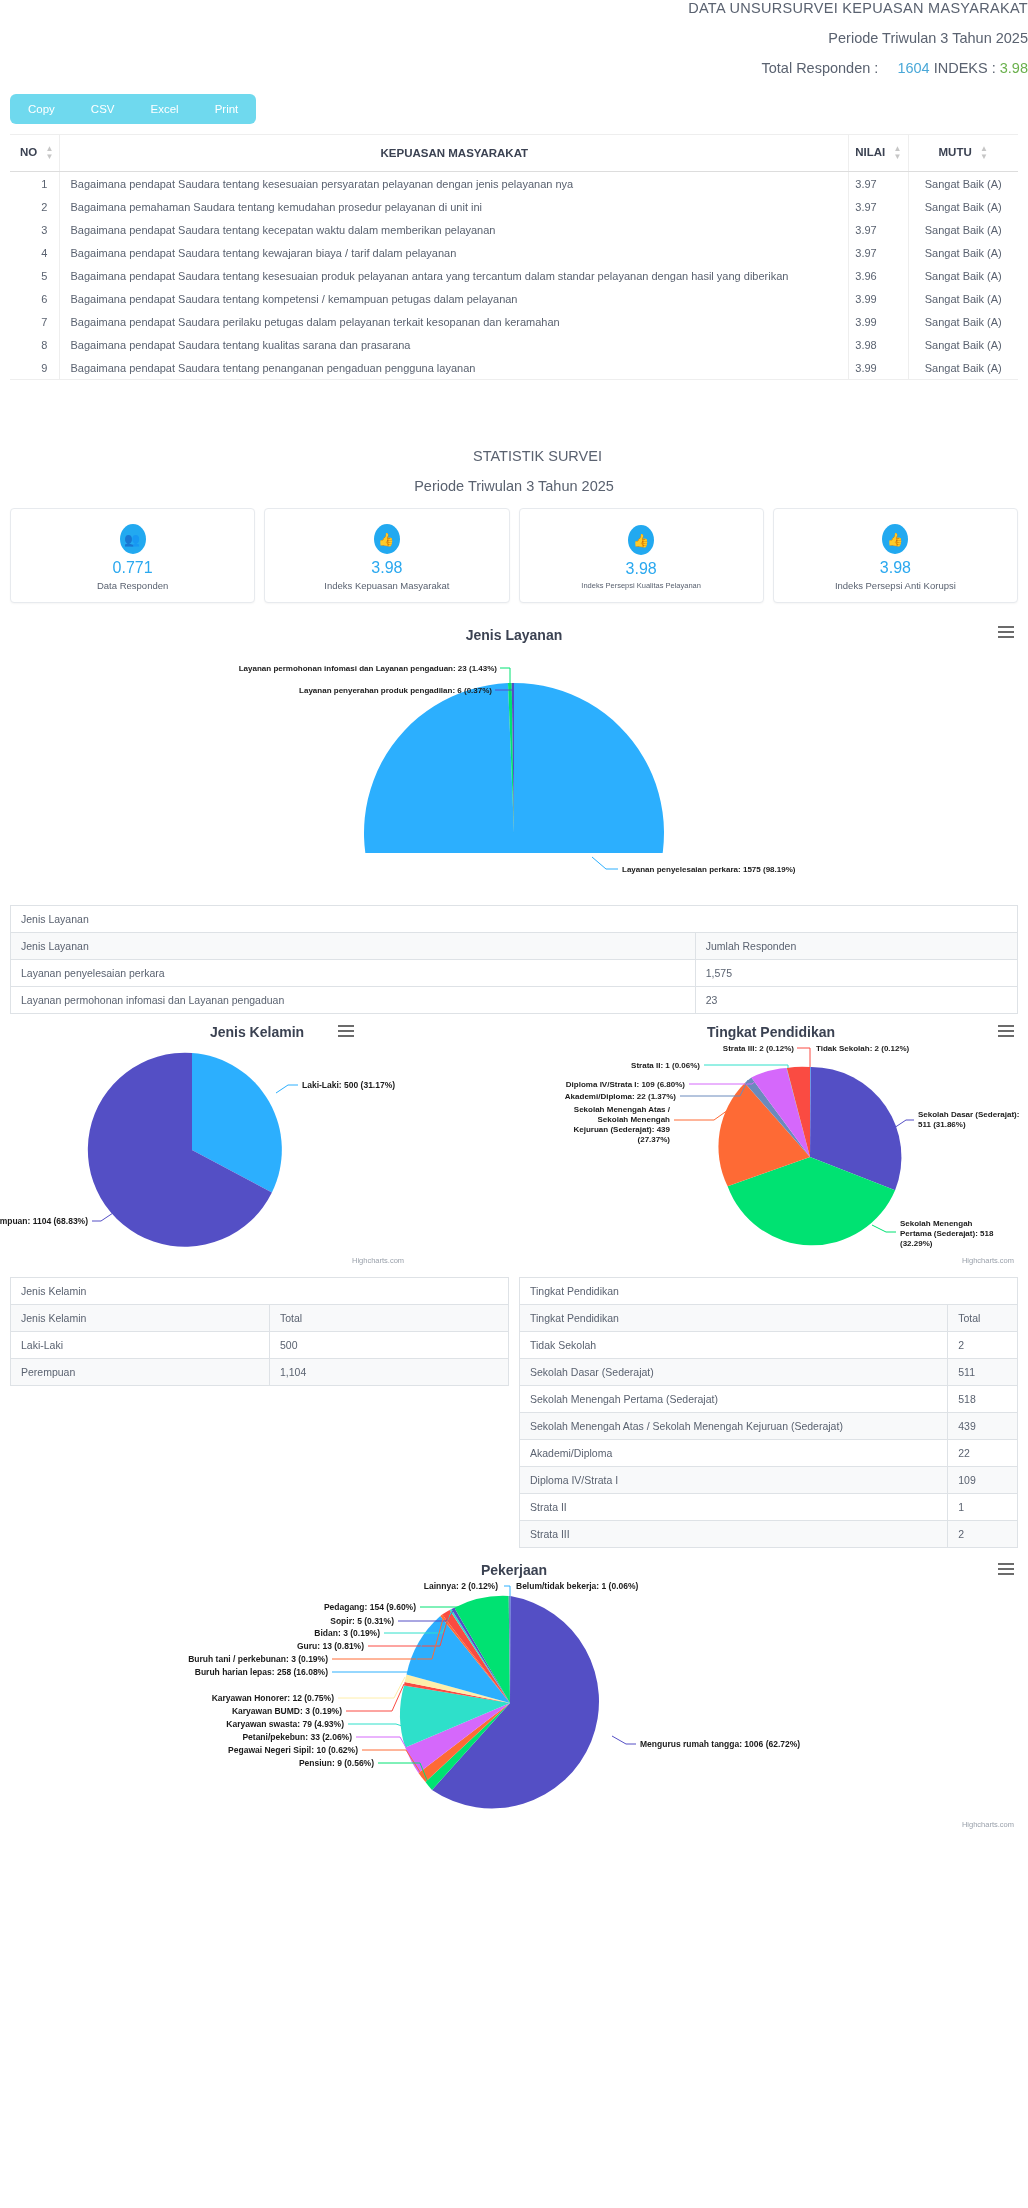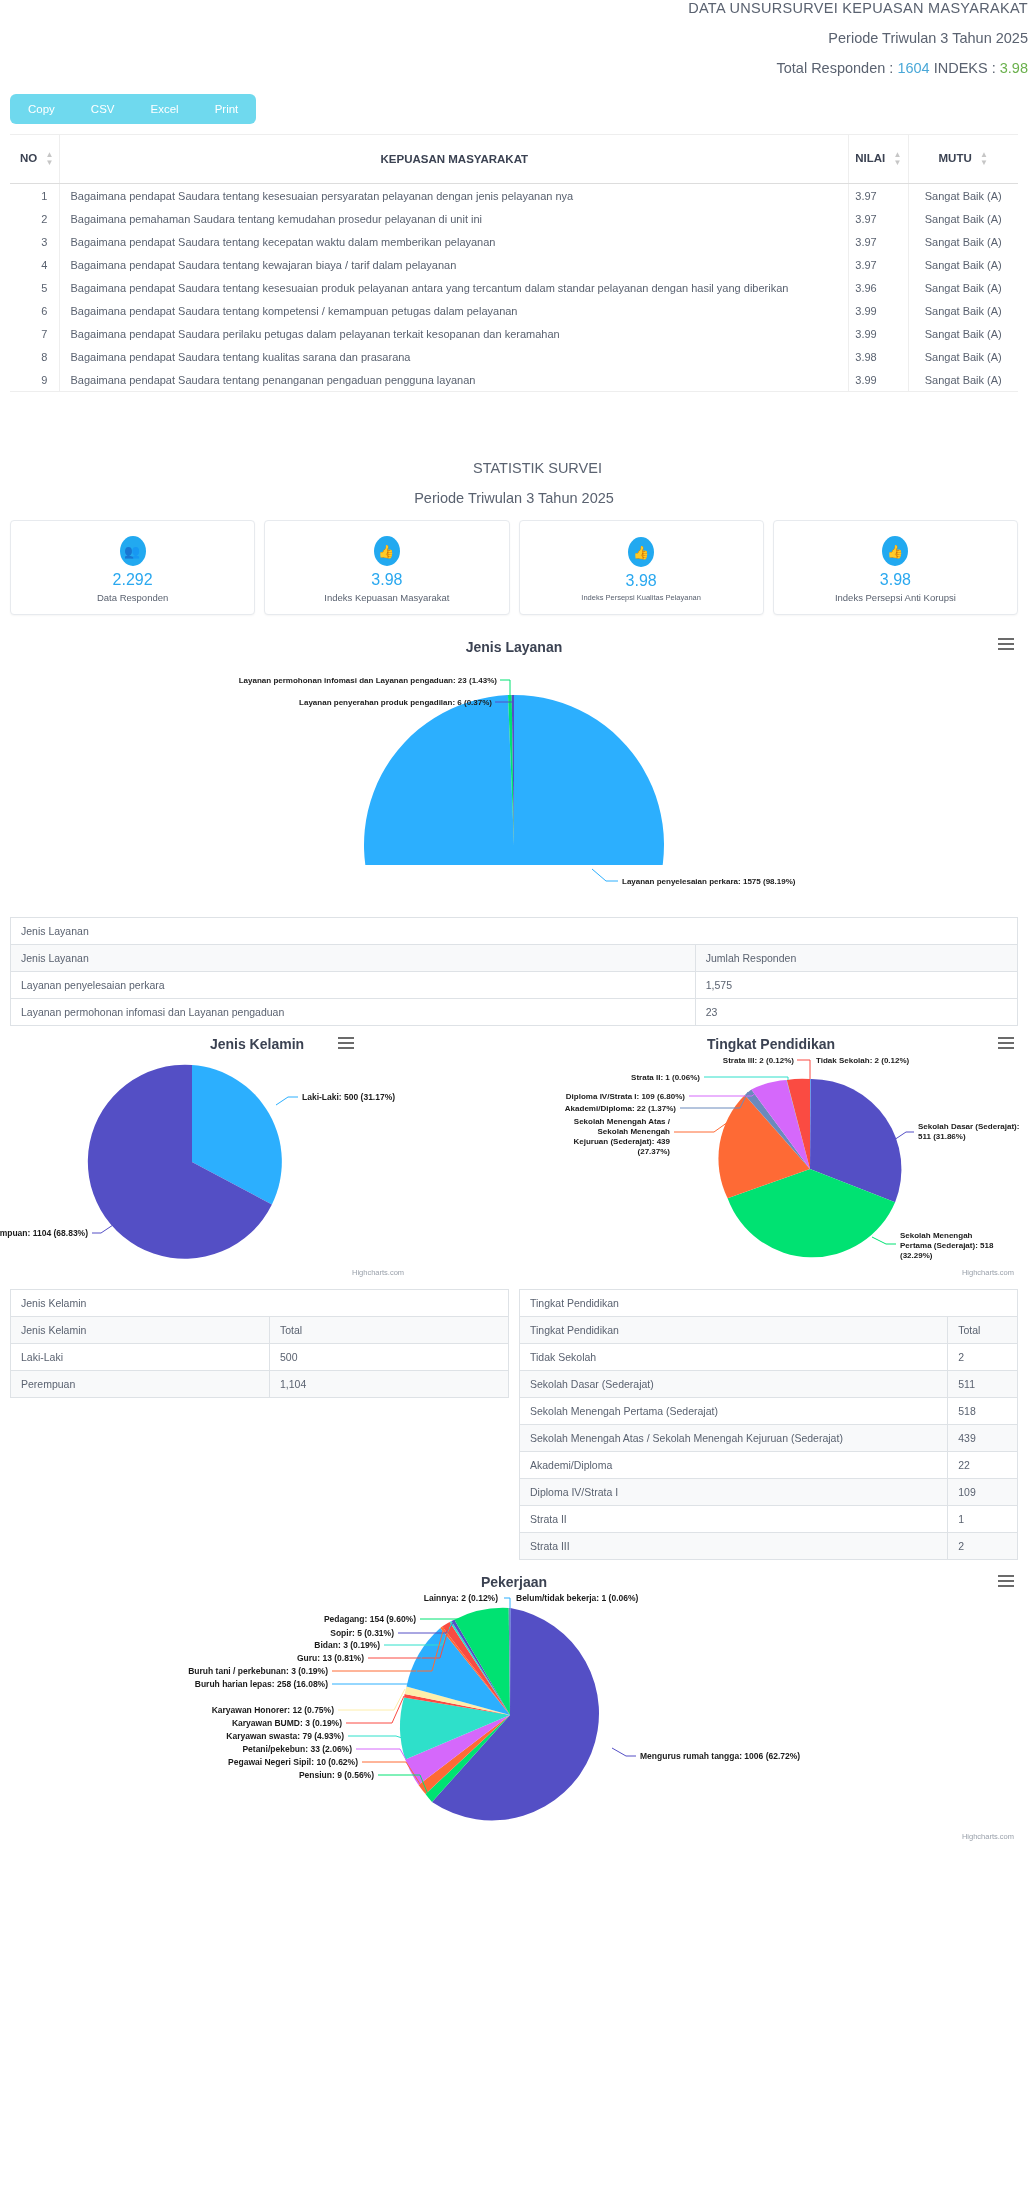--- a/index.html
+++ b/index.html
@@ -12,21 +12,21 @@
     position:relative;
     overflow:hidden;
   }
   .page { width:1028px; position:relative; }
 
   
   .hdr { text-align:right; }
   .hdr .l1 { font-size:14.5px; color:#5a6270; letter-spacing:.3px; }
   .hdr .l2 { font-size:14.5px; color:#5a6270; margin-top:14px; }
   .hdr .l3 { font-size:14.5px; color:#5a6270; margin-top:14px; }
-  .hdr .l3 .num { color:#4aa8d8; }
+  .hdr .l3 .num { color:#4aa8d8;margin-left:15px; }
   .hdr .l3 .idx { color:#6ab04c; }
 
   
   .dt-buttons {
     margin:18px 0 0 10px;
     display:inline-flex;
     background:#6fd9ee;
     border-radius:6px;
     overflow:hidden;
   }
@@ -42,21 +42,21 @@
 
   
   table.unsur {
     width:1008px; margin:10px 10px 0 10px;
     border-collapse:collapse;
     font-size:11px;
   }
   table.unsur thead th {
     border-bottom:1px solid #ddd;
     border-top:1px solid #eee;
-    padding:16px 6px;
+    padding:10px 6px;
     font-size:11.5px;
     color:#3b4252;
     font-weight:bold;
     white-space:nowrap;
     position:relative;
   }
   table.unsur thead th.c-no { width:40px; text-align:left; padding-left:10px; border-right:1px solid #eee;}
   table.unsur thead th.c-km { text-align:center; border-right:1px solid #eee;}
   table.unsur thead th.c-nilai { width:58px; text-align:center; border-right:1px solid #eee;}
   table.unsur thead th.c-mutu { width:110px; text-align:center; }
@@ -246,21 +246,21 @@
   </table>
 
   
   <div class="stat-head">
     <div class="t1">STATISTIK SURVEI</div>
     <div class="t2">Periode Triwulan 3 Tahun 2025</div>
   </div>
   <div class="cards" id="stat-cards">
       <div class="card">
         <div class="ico">👥</div>
-        <div class="big">2.292</div>
+        <div class="big">0.771</div>
         <div class="lbl">Data Responden</div>
       </div>
       <div class="card">
         <div class="ico">👍</div>
         <div class="big">3.98</div>
         <div class="lbl">Indeks Kepuasan Masyarakat</div>
       </div>
       <div class="card">
         <div class="ico">👍</div>
         <div class="big">3.98</div>

